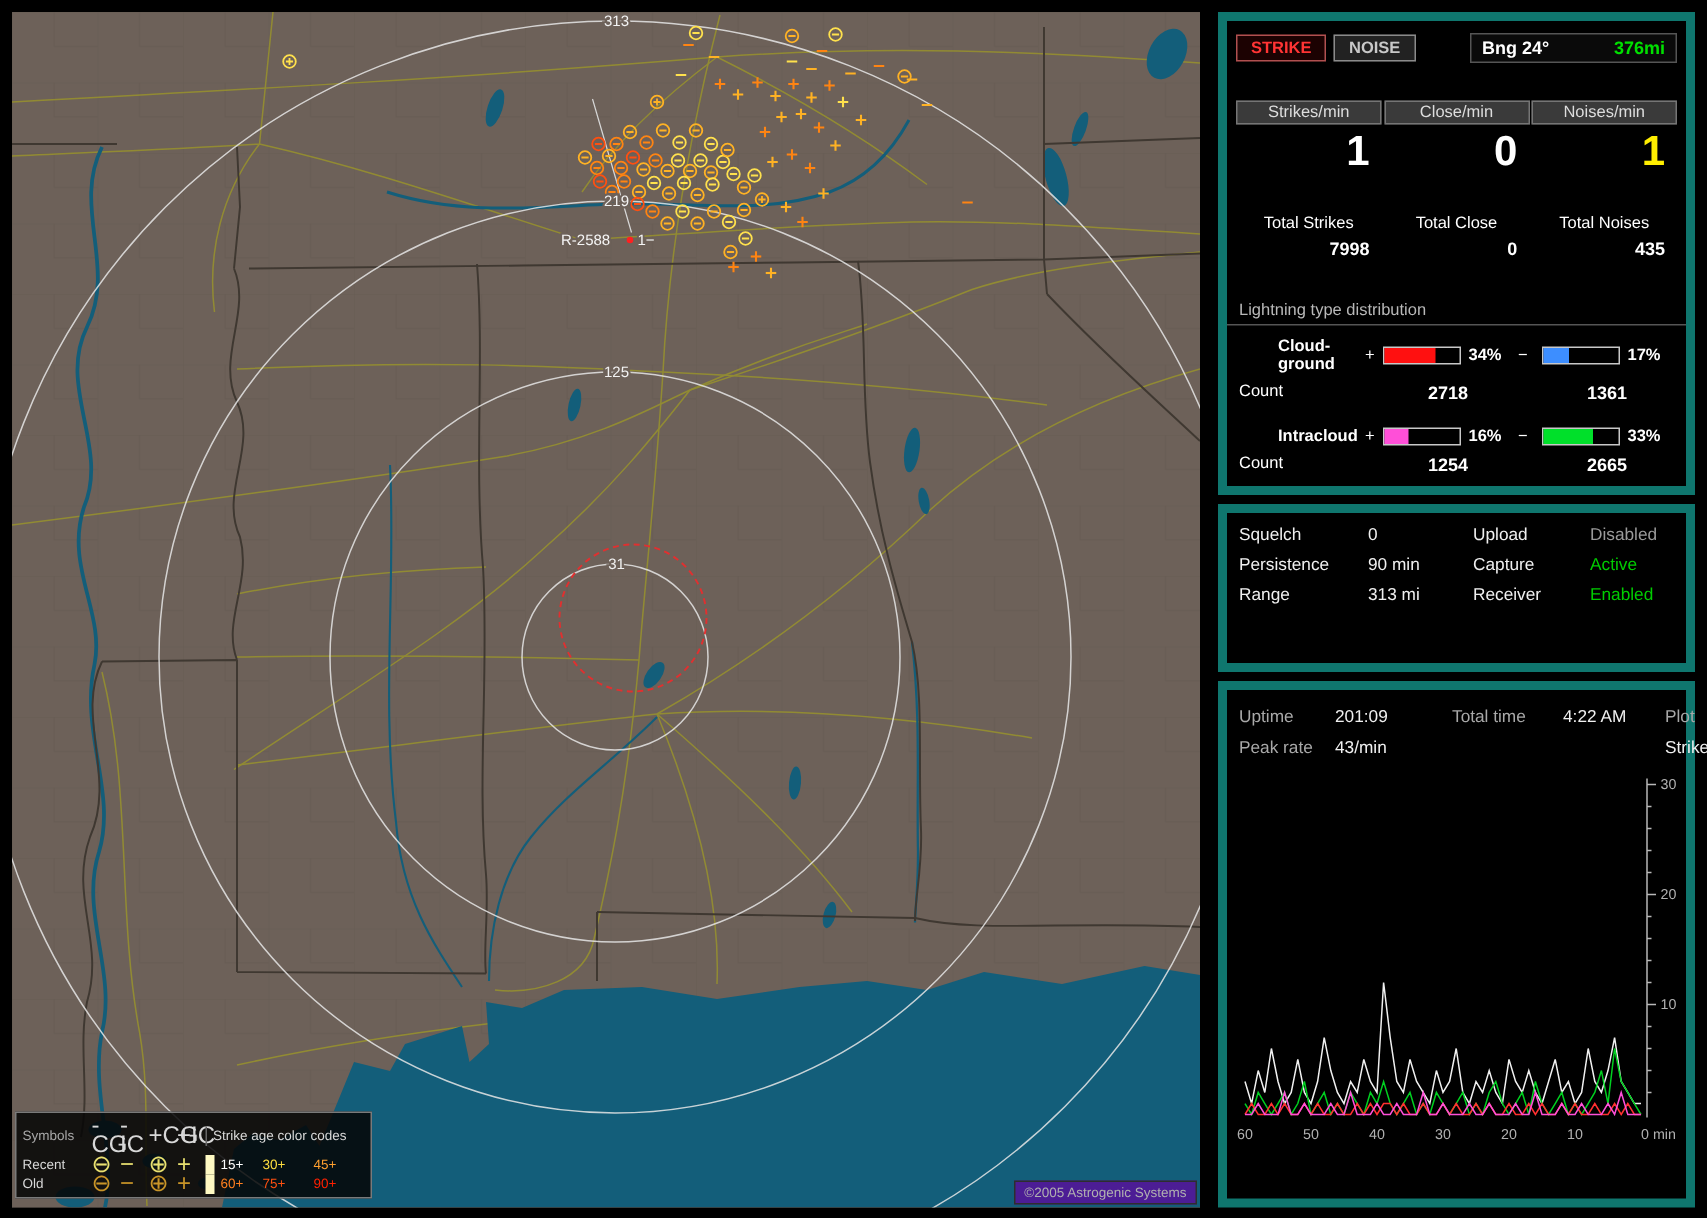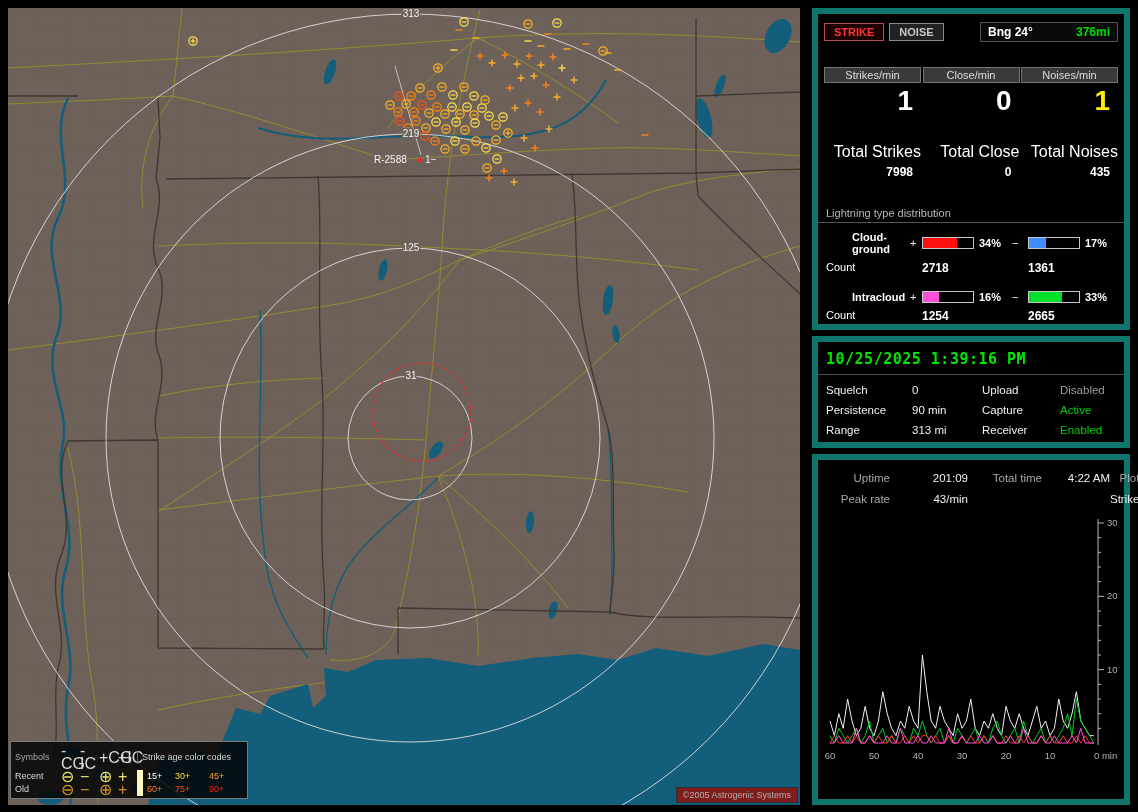--- a/index.html
+++ b/index.html
@@ -4,21 +4,21 @@
 <style>
   html,body{margin:0;padding:0;background:#000;}
   .root{position:relative;width:1138px;height:812px;background:#000;font-family:"Liberation Sans",sans-serif;overflow:hidden;}
   
   .map-panel{position:absolute;left:8px;top:8px;width:792px;height:797px;background:#6d6159;}
   #map-svg{display:block;width:792px;height:797px;}
   .ring{fill:none;stroke:#e6e6e6;stroke-width:1;opacity:.85;}
   .ring-label{fill:#f2f2f2;font:10px "Liberation Sans",sans-serif;paint-order:stroke;stroke:#6d6159;stroke-width:3px;}
   .storm-label{fill:#f5f5f5;font:10px "Liberation Sans",sans-serif;paint-order:stroke;stroke:#6d6159;stroke-width:2.5px;}
   .alarm{fill:none;stroke:#e03030;stroke-width:1.3;stroke-dasharray:4 3;}
-  .map-copyright{position:absolute;right:2px;bottom:2px;background:#7f1d1d;color:#b0b0b0;font-size:9px;padding:2px 6px;border:1px solid #2e2e2e;}
+  .map-copyright{position:absolute;right:2px;bottom:2px;background:#4c1d95;color:#b0b0b0;font-size:9px;padding:2px 6px;border:1px solid #2e2e2e;}
   .map-legend{position:absolute;left:2px;bottom:6px;background:rgba(5,5,5,.86);border:1px solid #7a7a7a;color:#d8d8d8;font-size:9px;padding:2px 4px;}
   .legend-grid{display:grid;grid-template-columns:46px 19px 19px 19px 19px 38px 34px 34px;line-height:13px;align-items:center;}
   .legend-grid .age{border-left:none;}
   .legend-grid .agehead{grid-column:6/9;border-left:1px solid #666;padding-left:4px;}
   .legend-grid .sep{border-left:6px solid #fef9c3;padding-left:4px;}
   .legend-grid .sym{text-align:left;font-size:16px;}
   
   .side-panel{position:absolute;left:812px;top:8px;width:318px;height:797px;}
   .box{position:absolute;left:0;width:318px;background:#000;border:6px solid #0f766e;box-sizing:border-box;}
   .box1{top:0;height:322px;}
@@ -30,34 +30,34 @@
   .btn-noise{color:#c8c8c8;border:1px solid #8a8a8a;background:#222;}
   .bng-box{margin-left:auto;border:1px solid #555;background:#0a0a0a;padding:2px 7px;width:122px;display:flex;justify-content:space-between;font-weight:bold;font-size:12px;color:#fff;}
   .bng-box .grn{color:#00e000;}
   .rate-row,.totals-row{display:flex;justify-content:space-between;padding:12px 6px;}
   .rate-row{margin-top:13px;}
   .rate-col{width:97px;}
   .pill{display:block;background:#3a3a3a;border:1px solid #757575;color:#ddd;font-size:11px;text-align:center;padding:1px 0;cursor:pointer;}
   .bignum{font-size:28px;font-weight:bold;color:#fff;text-align:right;padding:2px 8px 0 0;line-height:32px;}
   .totals-row{margin-top:2px;}
   .tot-col{width:97px;}
-  .tlabel{color:#fff;font-size:16px;text-align:right;}
+  .tlabel{color:#fff;font-size:11px;text-align:center;}
   .tval{color:#fff;font-size:12px;font-weight:bold;text-align:right;padding:4px 8px 0 0;}
   .dist-title{color:#b8b8b8;font-size:11px;padding:16px 8px 3px 8px;}
   .hr{border-top:1px solid #555;margin:0 0 0 0;}
   .dist-row{display:grid;grid-template-columns:84px 12px 52px 38px 16px 52px auto;align-items:center;padding:8px 8px 0 8px;font-size:11px;color:#fff;}
   .dist-row .dl{font-weight:bold;margin-left:26px;}
   .bar{height:10px;border:1px solid #c8c8c8;background:#000;position:relative;}
   .bar i{position:absolute;left:0;top:0;bottom:0;display:block;}
   .pct{font-weight:bold;padding-left:5px;}
   .count-row{display:grid;grid-template-columns:84px 12px 90px 16px auto;padding:6px 8px 0 8px;font-size:11px;color:#fff;}
-  .count-row .cv{font-weight:bold;font-size:12px;}
+  .count-row .cv{font-weight:bold;font-size:12px;margin-left:30px;}
   .datetime{color:#00e800;font-weight:bold;font-size:15px;font-family:"DejaVu Sans Mono",monospace;padding:8px 8px 6px 8px;border-bottom:1px solid #4a4a4a;letter-spacing:.5px;}
   .status-grid{display:grid;grid-template-columns:86px 70px 78px auto;padding:9px 8px 0 8px;font-size:11.5px;row-gap:8px;color:#eaeaea;}
-  .stats-grid{display:grid;grid-template-columns:64px 78px 74px 68px auto;padding:12px 8px 0 8px;font-size:11.5px;row-gap:9px;text-align:right;}
+  .stats-grid{display:grid;grid-template-columns:64px 78px 74px 68px auto;padding:12px 8px 0 8px;font-size:11.5px;row-gap:9px;}
   .gray{color:#a8a8a8;}
   .white{color:#f0f0f0;}
   .trend-row{padding:12px 8px 0 8px;font-size:11.5px;}
   .trend-row .val{color:#f0f0f0;margin-left:14px;}
   #trend-svg{display:block;margin:6px 4px 0 4px;}
   .axis{stroke:#b8b8b8;stroke-width:1;}
   .axis-label{fill:#b0b0b0;font:9.5px "Liberation Sans",sans-serif;}
 </style>
 </head>
 <body>
@@ -424,21 +424,20 @@
       <div class="count-row">
         <span>Count</span>
         <span></span>
         <span class="cv">1254</span>
         <span></span>
         <span class="cv">2665</span>
       </div>
     </div>
 
     <div class="box box2">
-      <div class="datetime">10/25/2025 1:39:16 PM</div>
       <div class="status-grid">
         <span class="white">Squelch</span>
         <span class="white">0</span>
         <span class="white">Upload</span>
         <span style="color: rgb(154, 154, 154);">Disabled</span>
 
         <span class="white">Persistence</span>
         <span class="white">90 min</span>
         <span class="white">Capture</span>
         <span style="color: rgb(0, 204, 0);">Active</span>

